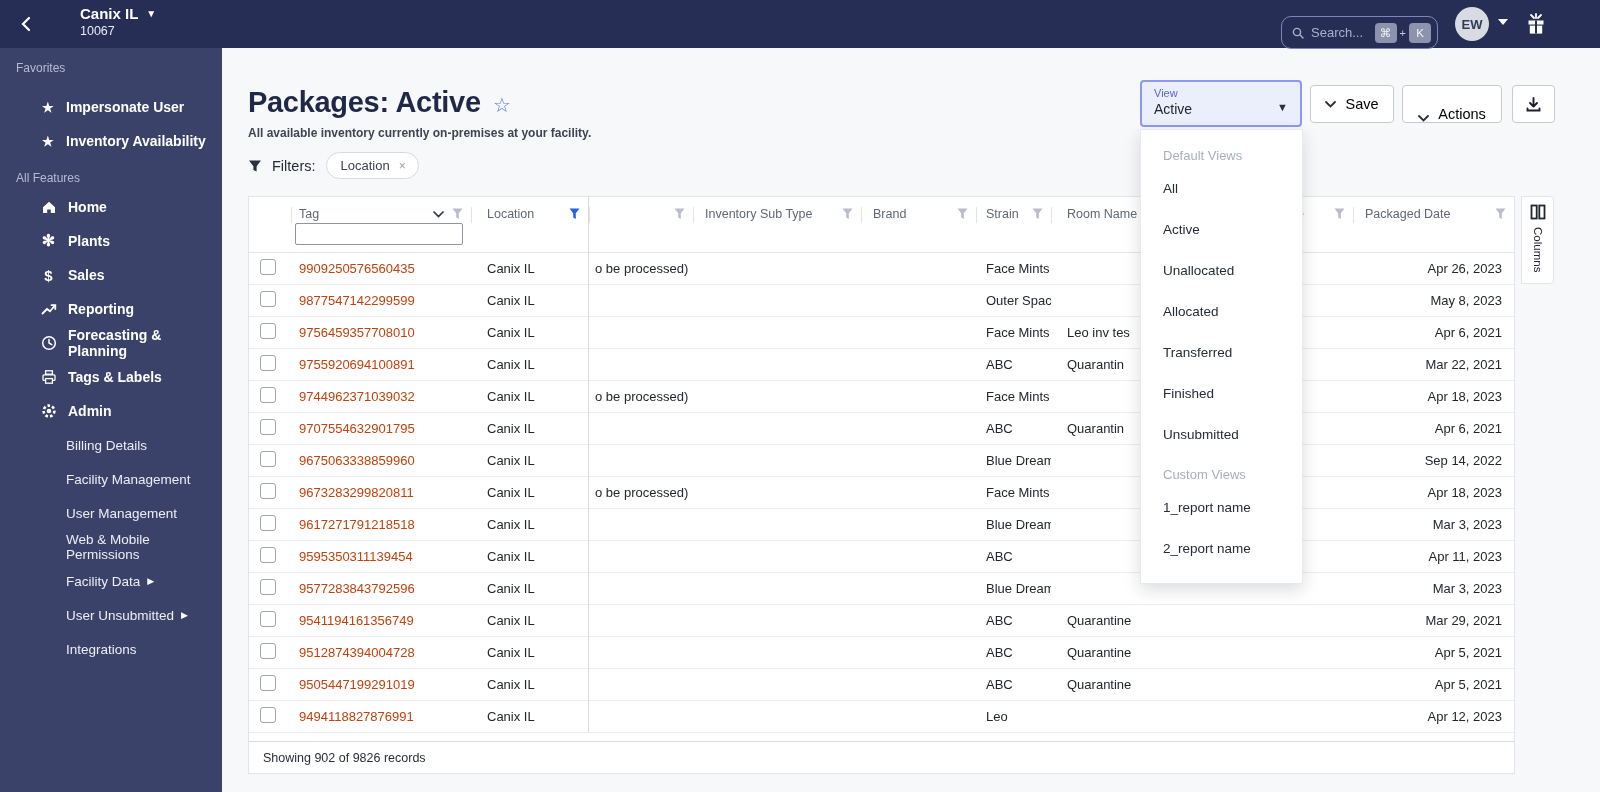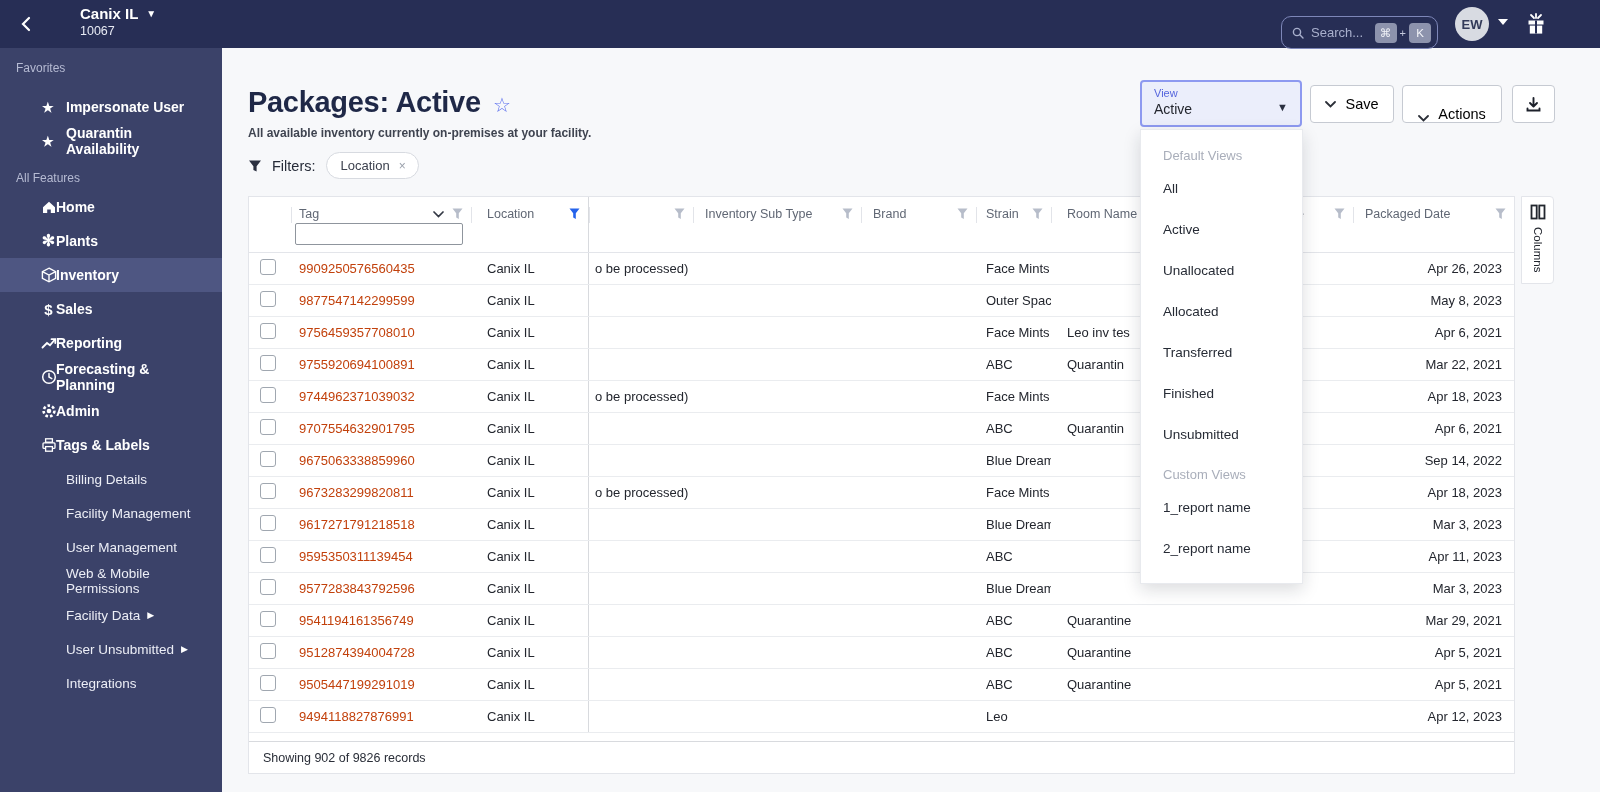--- a/index.html
+++ b/index.html
@@ -26,21 +26,21 @@
   .sidebar { position:absolute; left:0; top:48px; width:222px; height:744px; background:#3b4269; color:#fff; padding-top:12px; z-index:20; }
   .side-label { font-size:12px; color:#b6bbd3; padding:0 16px; height:16px; line-height:16px; }
   .fav-item, .side-item { height:34px; display:flex; align-items:center; gap:16px; padding:0 16px 0 42px; font-size:14px; font-weight:600; cursor:pointer; position:relative; }
   .fav-group { margin-top:14px; }
   .fav-item .star { position:absolute; left:42px; font-size:13px; }
   .fav-item span.lbl { margin-left:24px; }
   .all-features { margin-top:12px; }
   .side-items { margin-top:4px; }
   .side-item { padding-left:42px; }
   .side-item .ico { position:absolute; left:40px; width:17px; height:17px; display:flex; align-items:center; justify-content:center; }
-  .side-item span.lbl { margin-left:14px; }
+  .side-item span.lbl { margin-left:26px; }
   .side-item.active { background:#4e5682; }
   .sub-item { height:34px; display:flex; align-items:center; padding-left:66px; font-size:13.5px; color:#eceef6; cursor:pointer; gap:7px; }
   .sub-arrow { font-size:9px; color:#fff; }
   .dollar { font-size:15px; font-weight:700; color:#fff; }
   .leafg { font-size:16px; color:#fff; line-height:1; }
 
   
   .main { position:absolute; left:222px; top:64px; width:1378px; height:744px; }
   .page-title { position:absolute; left:26px; top:22px; font-size:29px; font-weight:700; color:#1f2847; letter-spacing:-.3px; }
   .title-star { position:absolute; left:271px; top:29px; font-size:20px; color:#6073ee; cursor:pointer; }
@@ -146,45 +146,36 @@
 
   <div class="sidebar">
     <div class="side-label">Favorites</div>
     <div class="fav-group">
       <div class="fav-item">
         <span class="star">★</span>
         <span class="lbl">Impersonate User</span>
       </div>
       <div class="fav-item">
         <span class="star">★</span>
-        <span class="lbl">Quarantin Availability</span>
+        <span class="lbl">Inventory Availability</span>
       </div>
     </div>
     <div class="side-label all-features">All Features</div>
     <div class="side-items">
       <div class="side-item">
         <span class="ico">
             <svg width="16" height="16" viewBox="0 0 16 16">
               <path d="M2 8.2 L8 2.8 L14 8.2 V14 H9.8 V10.4 H6.2 V14 H2 Z" fill="#fff"></path>
             </svg>
           </span>
         <span class="lbl">Home</span>
       </div>
       <div class="side-item">
         <span class="ico leafg">✻</span>
         <span class="lbl">Plants</span>
-      </div>
-      <div class="side-item active">
-        <span class="ico">
-            <svg width="16" height="16" viewBox="0 0 16 16">
-              <path d="M8 1.2 L14.6 4.6 V11.4 L8 14.8 L1.4 11.4 V4.6 Z" stroke="#fff" stroke-width="1.4" fill="none"></path>
-              <path d="M1.4 4.6 L8 8 L14.6 4.6 M8 8 V14.8" stroke="#fff" stroke-width="1.4" fill="none"></path>
-            </svg>
-          </span>
-        <span class="lbl">Inventory</span>
       </div>
       <div class="side-item">
         <span class="ico dollar">$</span>
         <span class="lbl">Sales</span>
       </div>
       <div class="side-item">
         <span class="ico">
             <svg width="16" height="16" viewBox="0 0 16 16">
               <path d="M1.5 12.5 L6 8 L9 10.3 L13.5 5" stroke="#fff" stroke-width="1.8" fill="none" stroke-linecap="round"></path>
               <path d="M10.5 4.2 H14.3 V8" stroke="#fff" stroke-width="1.8" fill="none" stroke-linecap="round"></path>
@@ -193,39 +184,39 @@
         <span class="lbl">Reporting</span>
       </div>
       <div class="side-item">
         <span class="ico">
             <svg width="16" height="16" viewBox="0 0 16 16">
               <circle cx="8" cy="8" r="6.3" stroke="#fff" stroke-width="1.5" fill="none"></circle>
               <path d="M8 4.5 V8 L10.8 9.6" stroke="#fff" stroke-width="1.5" fill="none" stroke-linecap="round"></path>
             </svg>
           </span>
         <span class="lbl">Forecasting &amp; Planning</span>
-      </div>
-      <div class="side-item">
-        <span class="ico">
-            <svg width="16" height="16" viewBox="0 0 16 16">
-              <circle cx="8" cy="8" r="5.4" stroke="#fff" stroke-width="2.6" stroke-dasharray="2.6 2.05" fill="none"></circle>
-              <circle cx="8" cy="8" r="2.3" fill="#fff"></circle>
-            </svg>
-          </span>
-        <span class="lbl">Admin</span>
       </div>
       <div class="side-item">
         <span class="ico">
             <svg width="16" height="16" viewBox="0 0 16 16">
               <rect x="4.6" y="1.8" width="6.8" height="3.4" stroke="#fff" stroke-width="1.3" fill="none"></rect>
               <rect x="2" y="5.8" width="12" height="5.6" rx="1" stroke="#fff" stroke-width="1.3" fill="none"></rect>
               <rect x="4.6" y="9.6" width="6.8" height="4.6" fill="#3b4269" stroke="#fff" stroke-width="1.3"></rect>
             </svg>
           </span>
         <span class="lbl">Tags &amp; Labels</span>
+      </div>
+      <div class="side-item">
+        <span class="ico">
+            <svg width="16" height="16" viewBox="0 0 16 16">
+              <circle cx="8" cy="8" r="5.4" stroke="#fff" stroke-width="2.6" stroke-dasharray="2.6 2.05" fill="none"></circle>
+              <circle cx="8" cy="8" r="2.3" fill="#fff"></circle>
+            </svg>
+          </span>
+        <span class="lbl">Admin</span>
       </div>
     </div>
     <div class="sub-items">
       <div class="sub-item">
           <span>Billing Details</span>
         </div>
       <div class="sub-item">
           <span>Facility Management</span>
         </div>
       <div class="sub-item">

